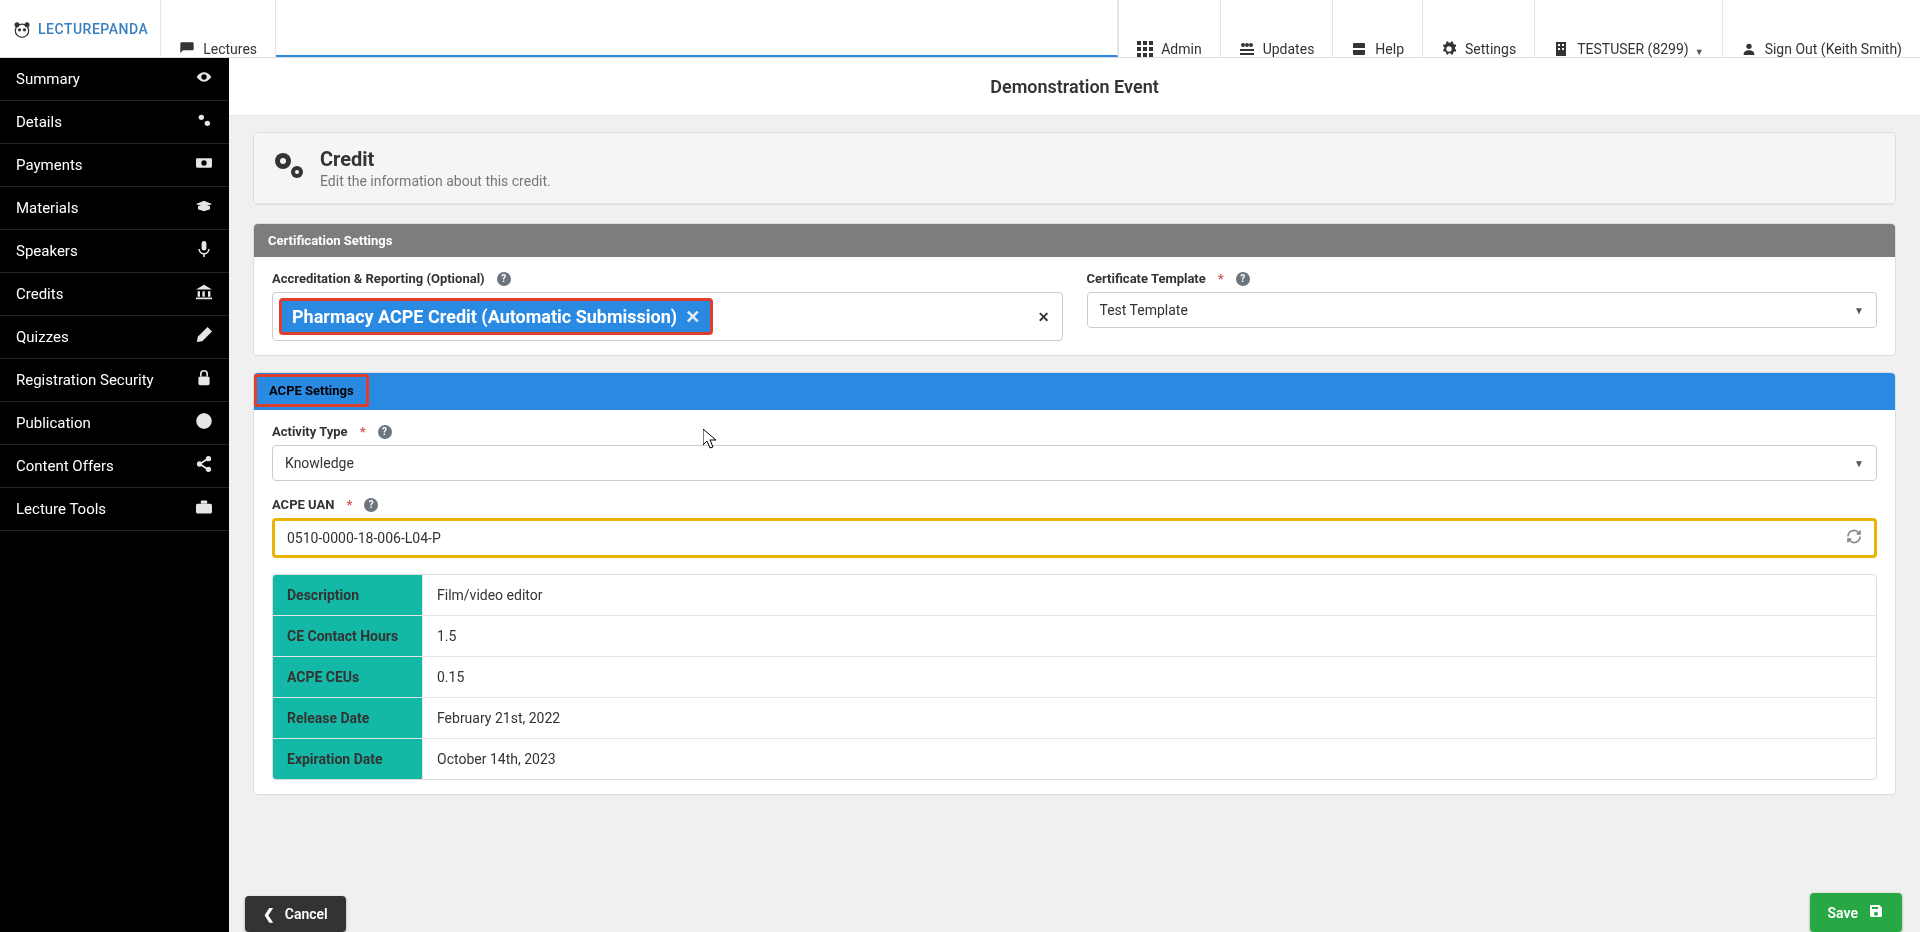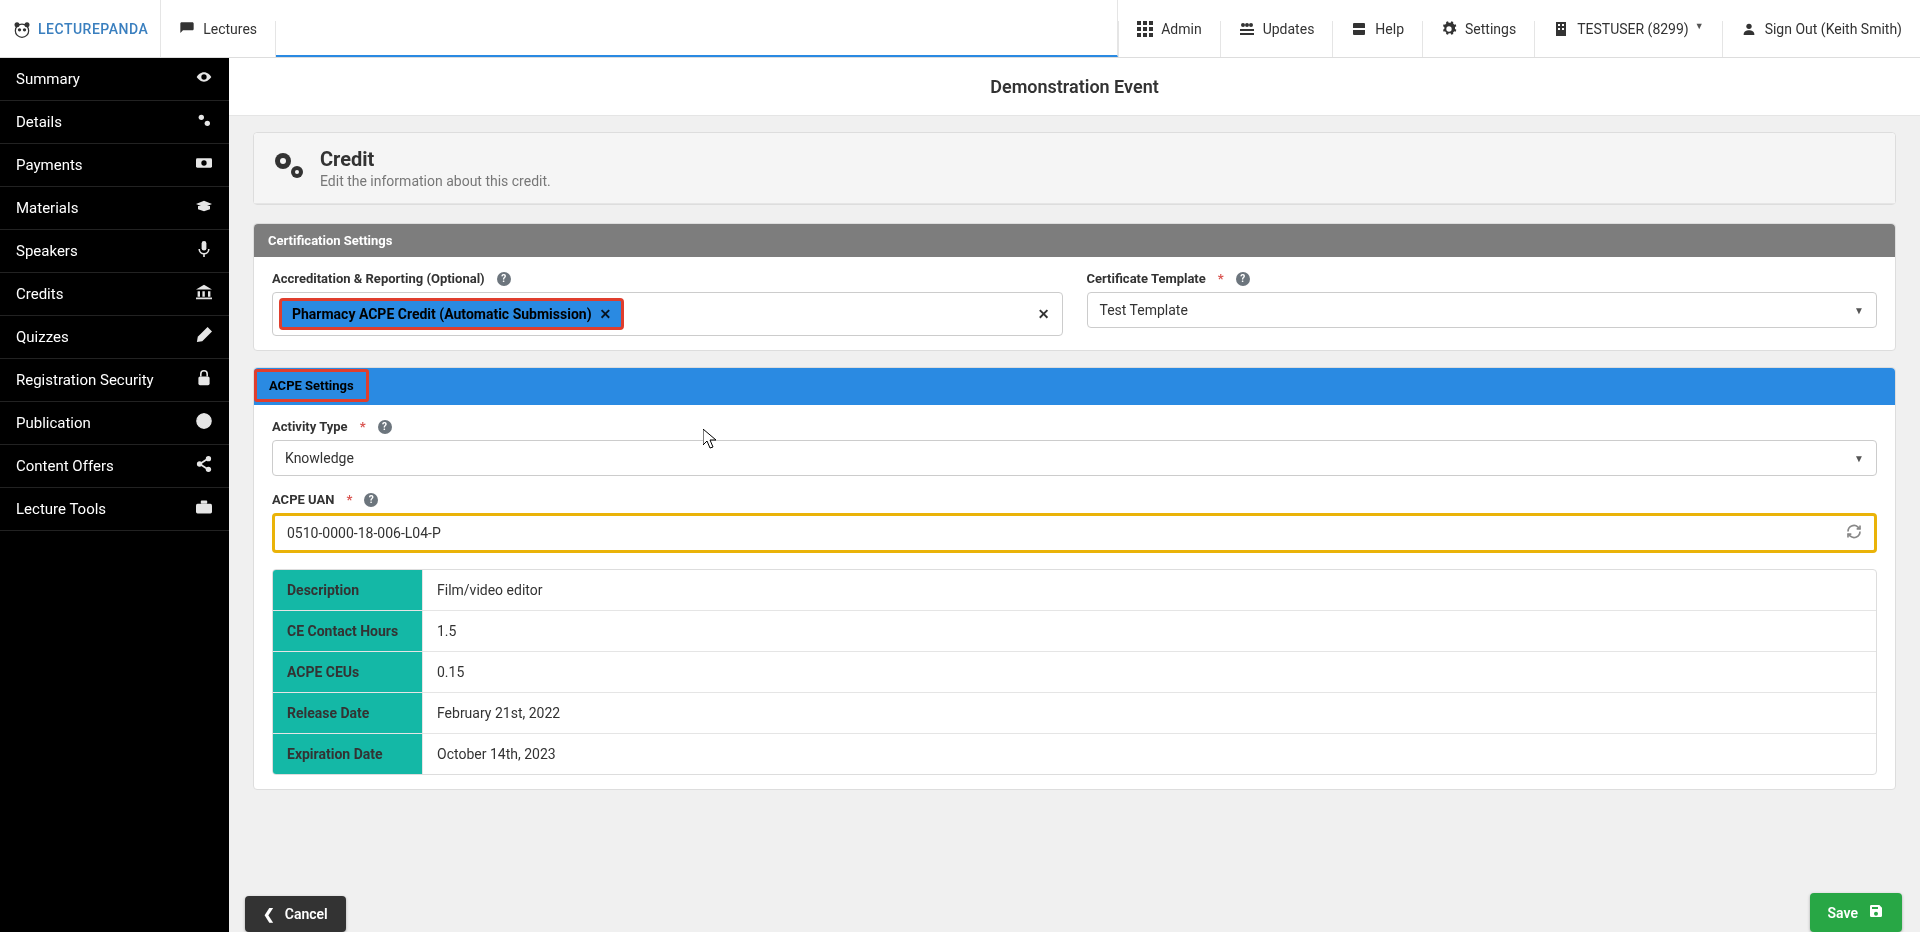--- a/index.html
+++ b/index.html
@@ -1,21 +1,21 @@
 <!DOCTYPE html>
 <html><head>
 <meta charset="utf-8">
 <style>
 * { box-sizing: border-box; margin: 0; padding: 0; }
 body { font-family: -apple-system, BlinkMacSystemFont, "Segoe UI", Roboto, "Helvetica Neue", Arial, sans-serif; font-size: 14px; color: #333; background: #f4f4f4; overflow: hidden; }
 .topbar { height: 58px; background: #fff; border-bottom: 1px solid #ddd; display: flex; align-items: stretch; }
 .topbar .brand { display: flex; align-items: center; padding: 0 12px; border-right: 1px solid #e5e5e5; min-width: 155px; }
 .topbar .brand svg { width: 20px; height: 22px; margin-right: 6px; }
 .topbar .brand span { color: #3a7fbf; font-weight: 500; letter-spacing: 0.5px; font-size: 14px; }
-.topbar .navitem { display: flex; align-items: flex-start; padding: 0 18px; border-right: 1px solid #e5e5e5; color: #333; cursor: pointer; white-space: nowrap; margin-top: 21px; }
+.topbar .navitem { display: flex; align-items: flex-end; padding: 0 18px; border-right: 1px solid #e5e5e5; color: #333; cursor: pointer; white-space: nowrap; }
 .topbar .navitem svg, .topbar .navitem .ic { margin-right: 8px; }
 .topbar .spacer { flex: 1; border-right: 1px solid #e5e5e5; border-bottom: 2px solid #2a8ae2; }
 .topbar .right { display: flex; }
 .topbar .right .navitem { border-left: 1px solid #e5e5e5; border-right: none; }
 .ic { width: 16px; height: 16px; display: inline-block; fill: currentColor; }
 .app { display: flex; height: calc(932px - 42px); }
 .sidebar { width: 229px; background: #000; color: #fff; }
 .sidebar .sitem { display: flex; align-items: center; justify-content: space-between; padding: 11px 16px; border-bottom: 1px solid #222; cursor: pointer; font-size: 15px; }
 .sidebar .sitem .sicon { width: 18px; text-align: center; opacity: 0.9; }
 .main { flex: 1; background: #f0f0f0; overflow-y: auto; position: relative; height: 100%; }
@@ -31,21 +31,21 @@
 .section-head.gray { background: #7d7d7d; color: #fff; }
 .section-head.blue { background: #2a8ae2; color: #000000; }
 .section-body { padding: 14px 18px; }
 .row2 { display: flex; gap: 24px; }
 .col { flex: 1; }
 .label { font-weight: 700; font-size: 13px; margin-bottom: 6px; display: flex; align-items: center; gap: 12px; }
 .req { color: #d9534f; }
 .help { width: 14px; height: 14px; border-radius: 50%; background: #6c757d; color: #fff; font-size: 10px; display: inline-flex; align-items: center; justify-content: center; }
 .tokenfield { border: 1px solid #ccc; border-radius: 4px; padding: 5px 34px 5px 6px; min-height: 40px; display: flex; align-items: center; position: relative; }
 .tokenfield .clear { position: absolute; right: 12px; top: 50%; transform: translateY(-50%); font-weight: bold; color: #333; cursor: pointer; }
-.token { background: #2a8ae2; color: #000000; border-radius: 4px; padding: 5px 10px; font-weight: 700; display: inline-flex; align-items: center; font-size: 14px; border: 3px solid #e03e2d; text-align: right; }
+.token { background: #2a8ae2; color: #ffffff; border-radius: 4px; padding: 5px 10px; font-weight: 700; display: inline-flex; align-items: center; font-size: 18px; border: 3px solid #e03e2d; text-align: right; }
 .token .tx { margin-left: 8px; opacity: 0.85; cursor: pointer; }
 .selectbox { border: 1px solid #ccc; border-radius: 4px; padding: 9px 32px 9px 12px; position: relative; background: #fff; cursor: pointer; }
 .selectbox .caret { position: absolute; right: 12px; top: 50%; transform: translateY(-50%); font-size: 10px; color: #555; }
 .inputbox { border: 3px solid #eab308; border-radius: 4px; padding: 9px 36px 9px 12px; position: relative; background: #fff; }
 .inputbox .refresh { position: absolute; right: 12px; top: 50%; transform: translateY(-50%); color: #888; cursor: pointer; }
 .field { margin-bottom: 16px; }
 .kvtable { border: 1px solid #ddd; border-radius: 4px; overflow: hidden; }
 .kvrow { display: flex; border-bottom: 1px solid #e5e5e5; }
 .kvrow:last-child { border-bottom: none; }
 .kvk { width: 150px; padding: 12px 14px; font-weight: 700; background: #14b8a6; border-right: 1px solid #e5e5e5; }

